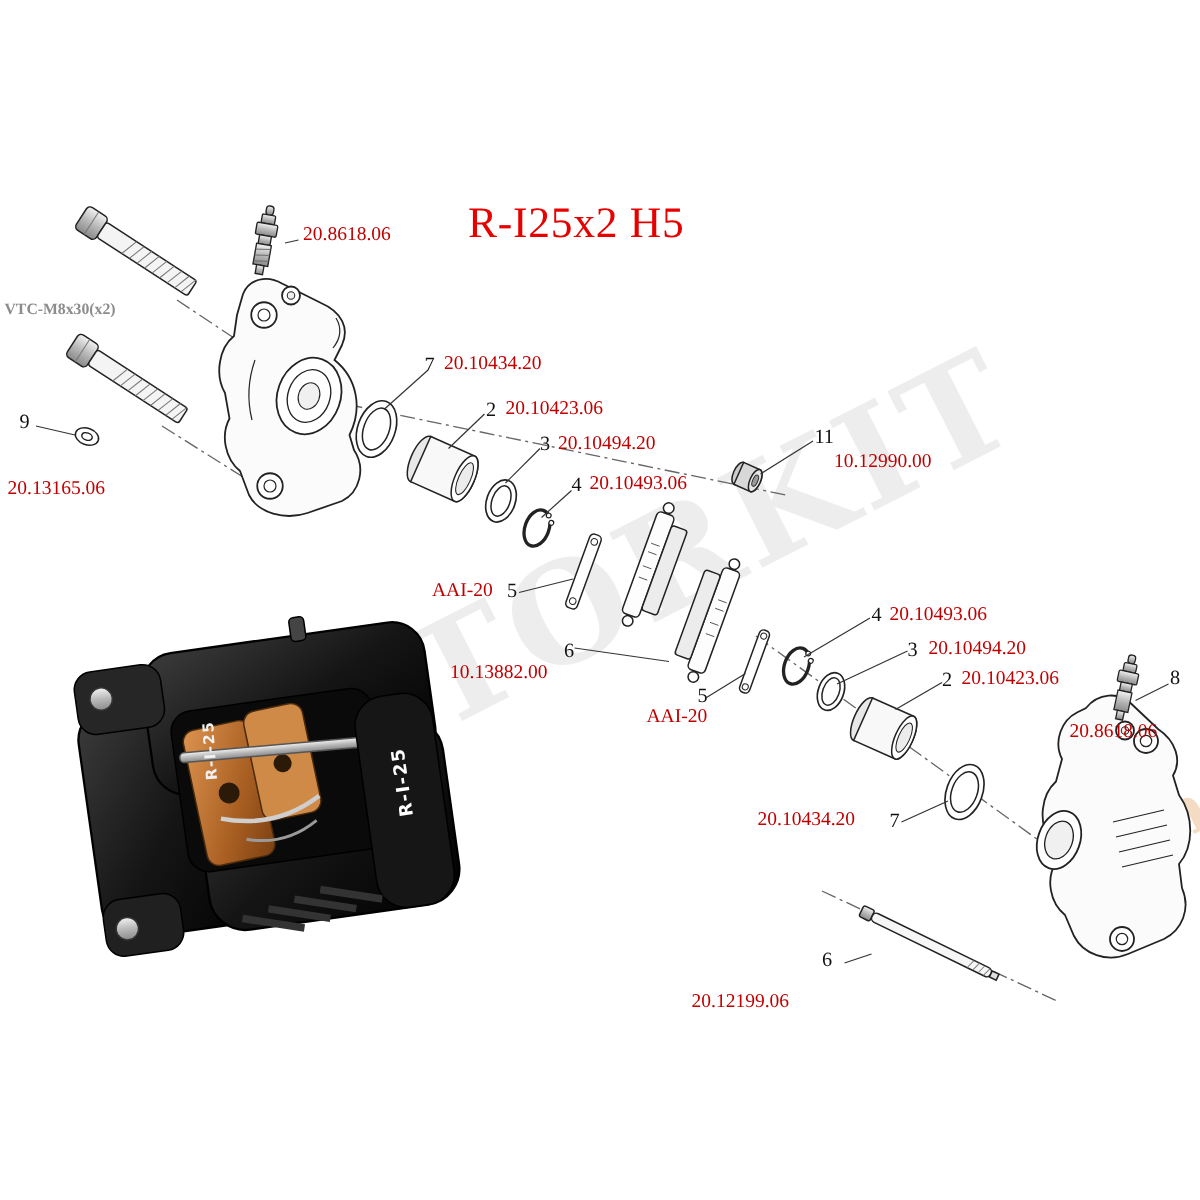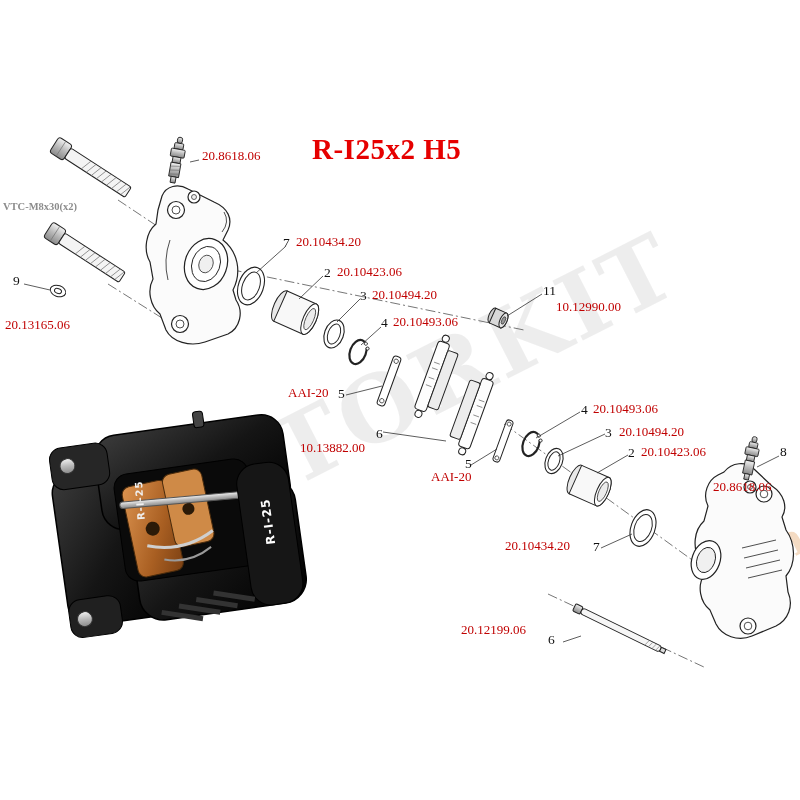--- a/index.html
+++ b/index.html
@@ -3,21 +3,21 @@
 <meta charset="utf-8">
 <style>
   html,body{margin:0;padding:0;background:#fff;}
   .stage{position:relative;width:800px;height:800px;background:#ffffff;overflow:hidden;
          font-family:"Liberation Serif",serif;}
   .stage svg{position:absolute;left:0;top:0;}
   .lbl{position:absolute;white-space:nowrap;line-height:1.05;}
   .red{color:#c00000;font-weight:normal;font-size:13px;}
   .idx{color:#111111;font-size:13.5px;font-weight:normal;}
   .note{color:#8c8c8c;font-size:10.5px;font-weight:bold;}
-  .title{color:#e60000;font-weight:bold;font-size:29px;letter-spacing:0.5px;text-align:right;}
+  .title{color:#e60000;font-weight:normal;font-size:29px;letter-spacing:0.5px;text-align:right;}
 </style>
 </head>
 <body>
 
 <div class="stage">
 
 <svg width="800" height="800" viewBox="0 0 800 800">
   <defs>
     <linearGradient id="gDark" x1="0" y1="0" x2="1" y2="1">
       <stop offset="0" stop-color="#3c3c3c"></stop>
@@ -347,16 +347,16 @@
 
   <div class="lbl idx" style="left:780px;top:445px">8</div>
   <div class="lbl red" style="left:713px;top:480px">20.8618.06</div>
 
   <div class="lbl red" style="left:431px;top:470px">AAI-20</div>
   <div class="lbl idx" style="left:465px;top:457px">5</div>
 
   <div class="lbl red" style="left:505px;top:539px">20.10434.20</div>
   <div class="lbl idx" style="left:593px;top:540px">7</div>
 
-  <div class="lbl red" style="left:461px;top:623px">20.12199.06</div>
+  <div class="lbl red" style="left:461px;top:660px">20.12199.06</div>
   <div class="lbl idx" style="left:548px;top:633px">6</div>
 
 </div>
 
 </body></html>

